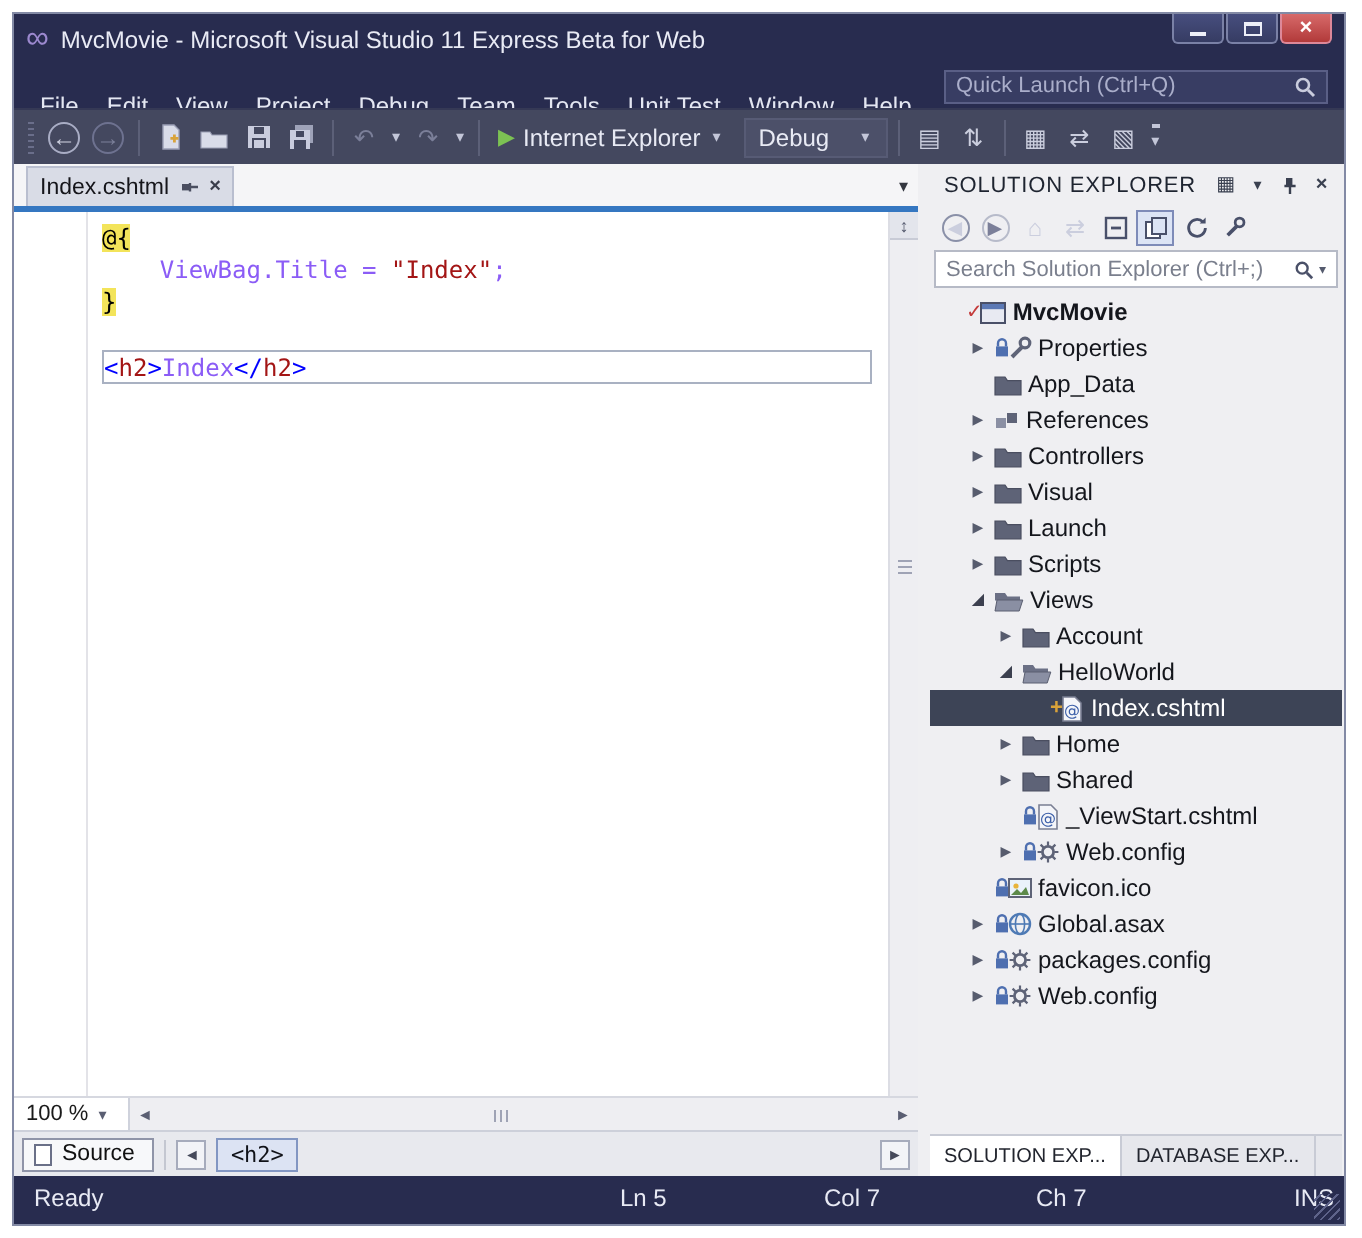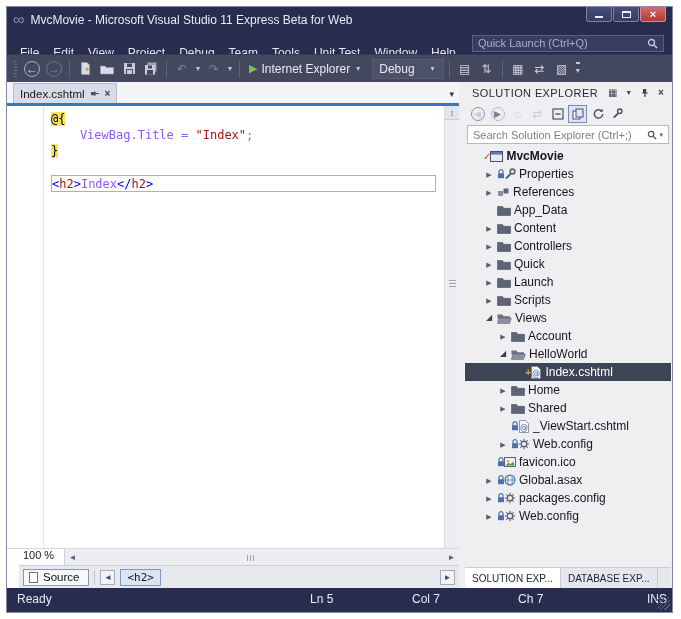--- a/index.html
+++ b/index.html
@@ -77,30 +77,30 @@
 
   .vscroll { width:15px; flex:none; background:#EEEEF2; border-left:1px solid #DCDDE4; display:flex;
              flex-direction:column; align-items:center; }
   .vsplit-btn { width:100%; height:14px; background:#E3E5EC; border-bottom:1px solid #C8CBD6;
                 font-size:9px; color:#555A6E; text-align:center; line-height:14px; }
   .vthumb-grip { margin-top:160px; display:flex; flex-direction:column; gap:2px; }
   .vthumb-grip i { width:7px; height:1px; background:#9FA3B5; }
 
   .hscroll-row { height:17px; flex:none; background:#EEEEF2; border-top:1px solid #D6D8E0; display:flex; align-items:center; }
   .zoom { width:58px; height:100%; background:#fff; border-right:1px solid #CFD2DC; display:flex;
-          align-items:center; gap:5px; padding-left:6px; font-size:11px; color:#1A1A1A;flex-direction:column; }
+          align-items:center; gap:5px; padding-left:6px; font-size:11px; color:#1A1A1A; }
   .zoom .chev, .hArrow { font-size:8px; color:#5A5E72; }
   .hArrow { width:15px; text-align:center; }
   .htrack { flex:1; height:100%; position:relative; }
   .hthumb-grip { position:absolute; left:46%; top:6px; display:flex; gap:2px; }
   .hthumb-grip i { width:1px; height:6px; background:#9FA3B5; }
 
   
   .source-strip { height:23px; flex:none; background:#E8E9EE; border-top:1px solid #CDD0DA;
-                  display:flex; align-items:center; gap:5px; padding:0 4px;margin-left:12px; }
+                  display:flex; align-items:center; gap:5px; padding:0 4px; }
   .source-btn { display:flex; align-items:center; gap:5px; height:17px; padding:0 9px 0 5px;
                 background:#F7F8FA; border:1px solid #8F94A8; font-size:11.5px; color:#111; }
   .src-icon { width:9px; height:11px; border:1px solid #6A7088; background:#fff; }
   .strip-div { width:1px; height:15px; background:#C4C7D1; }
   .navArrowBtn { width:15px; height:15px; border:1px solid #A6ABBC; background:#F2F3F7; font-size:8px;
                  color:#45495A; display:flex; align-items:center; justify-content:center; }
   .tag-chip { font-family:"DejaVu Sans Mono","Liberation Mono",monospace; font-size:11px; height:17px;
               line-height:15px; padding:0 6px; background:#DCE3F3; border:1px solid #8296C2; color:#101218; }
   .strip-spacer { flex:1; }
 
@@ -436,64 +436,55 @@
               </span>
               <span class="icon">
                 <svg width="12" height="12" viewBox="0 0 12 12">
                   <path d="M2 10.5 L7 5.5" stroke="#5E6377" stroke-width="2"></path>
                   <circle cx="8.5" cy="3.5" r="2.4" fill="none" stroke="#5E6377" stroke-width="1.6"></circle>
                 </svg>
               </span>
               <span class="tree-label">Properties</span>
             </div>
             <div class="tree-row" style="padding-left:19px">
+              <span class="expander"></span>
+              <span class="icon">
+                <svg width="14" height="11" viewBox="0 0 14 11">
+                  <path d="M0.5 1.5 h5 l1.2 1.8 h6.8 v7.2 h-13 z" fill="#5E6377" stroke="#4A4E60" stroke-width="0.6"></path>
+                </svg>
+              </span>
+              <span class="tree-label">App_Data</span>
+            </div>
+            <div class="tree-row" style="padding-left:19px">
               <span class="expander">▶</span>
               <span class="icon">
                 <svg width="13" height="11" viewBox="0 0 13 11">
                   <rect x="1" y="4" width="5" height="5" fill="#8A8FA3"></rect>
                   <rect x="6.5" y="1.5" width="5" height="5" fill="#5E6377"></rect>
                 </svg>
               </span>
               <span class="tree-label">References</span>
             </div>
             <div class="tree-row" style="padding-left:19px">
-              <span class="expander"></span>
-              <span class="icon">
-                <svg width="14" height="11" viewBox="0 0 14 11">
-                  <path d="M0.5 1.5 h5 l1.2 1.8 h6.8 v7.2 h-13 z" fill="#5E6377" stroke="#4A4E60" stroke-width="0.6"></path>
-                </svg>
-              </span>
-              <span class="tree-label">App_Data</span>
-            </div>
-            <div class="tree-row" style="padding-left:19px">
-              <span class="expander">▶</span>
-              <span class="icon">
-                <svg width="14" height="11" viewBox="0 0 14 11">
-                  <path d="M0.5 1.5 h5 l1.2 1.8 h6.8 v7.2 h-13 z" fill="#5E6377" stroke="#4A4E60" stroke-width="0.6"></path>
-                </svg>
-              </span>
-              <span class="tree-label">Content</span>
-            </div>
-            <div class="tree-row" style="padding-left:19px">
               <span class="expander">▶</span>
               <span class="icon">
                 <svg width="14" height="11" viewBox="0 0 14 11">
                   <path d="M0.5 1.5 h5 l1.2 1.8 h6.8 v7.2 h-13 z" fill="#5E6377" stroke="#4A4E60" stroke-width="0.6"></path>
                 </svg>
               </span>
               <span class="tree-label">Controllers</span>
             </div>
             <div class="tree-row" style="padding-left:19px">
               <span class="expander">▶</span>
               <span class="icon">
                 <svg width="14" height="11" viewBox="0 0 14 11">
                   <path d="M0.5 1.5 h5 l1.2 1.8 h6.8 v7.2 h-13 z" fill="#5E6377" stroke="#4A4E60" stroke-width="0.6"></path>
                 </svg>
               </span>
-              <span class="tree-label">Quick</span>
+              <span class="tree-label">Visual</span>
             </div>
             <div class="tree-row" style="padding-left:19px">
               <span class="expander">▶</span>
               <span class="icon">
                 <svg width="14" height="11" viewBox="0 0 14 11">
                   <path d="M0.5 1.5 h5 l1.2 1.8 h6.8 v7.2 h-13 z" fill="#5E6377" stroke="#4A4E60" stroke-width="0.6"></path>
                 </svg>
               </span>
               <span class="tree-label">Launch</span>
             </div>

